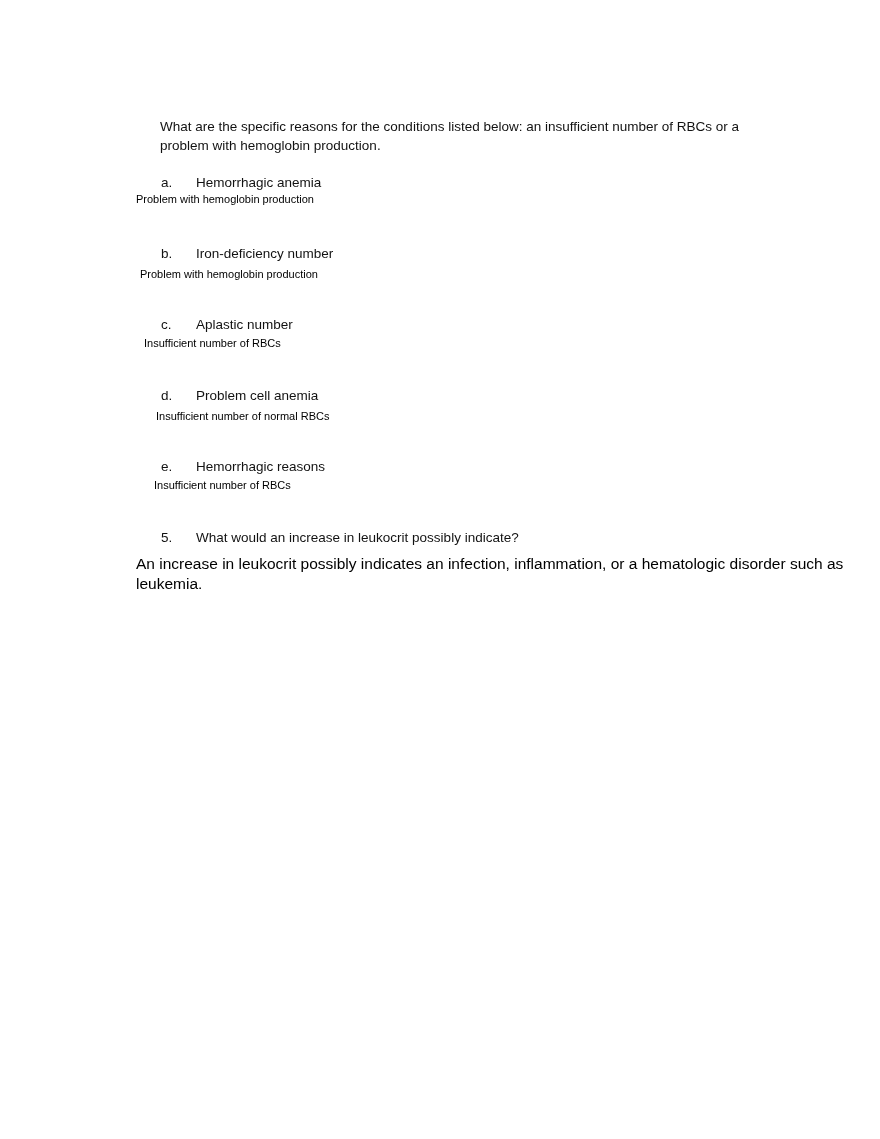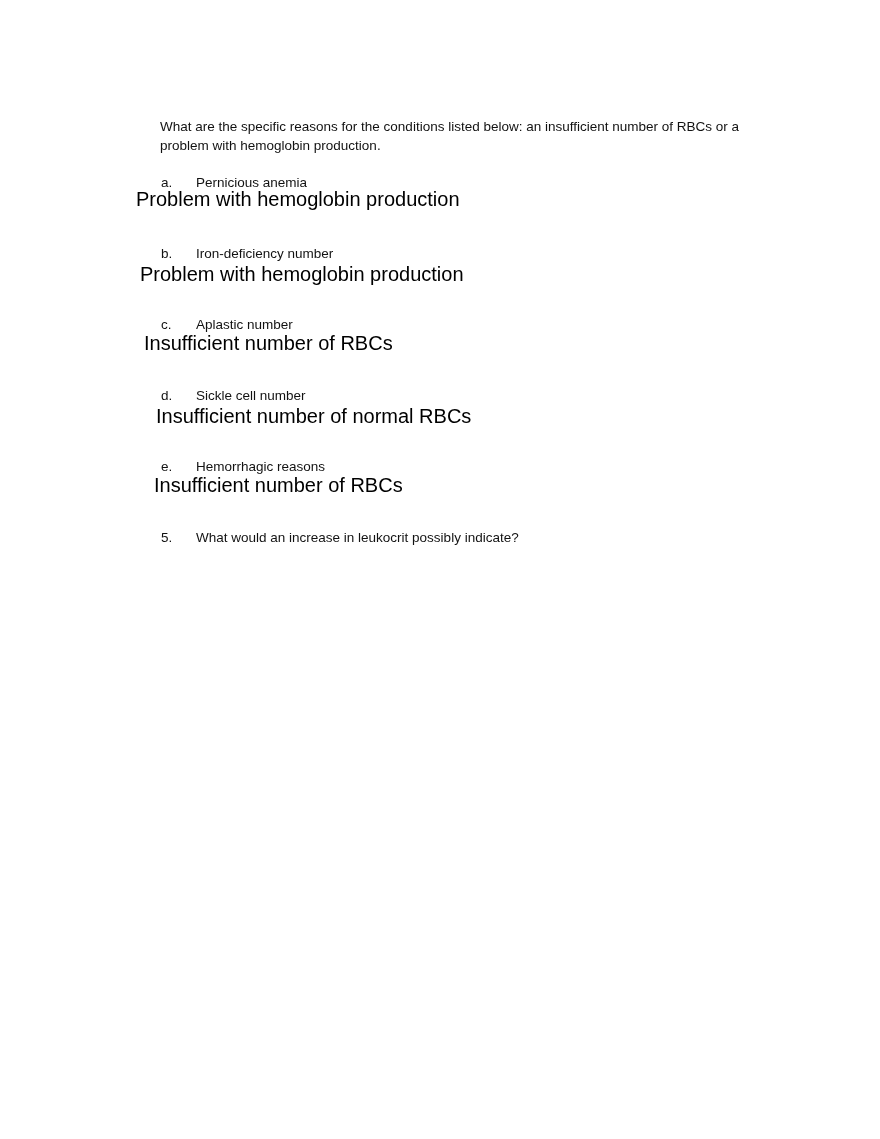--- a/index.html
+++ b/index.html
@@ -26,21 +26,21 @@
     position: absolute;
     display: flex;
     font-size: 13.5px;
     line-height: 17px;
     color: #121212;
     white-space: nowrap;
   }
   .q-label { flex: 0 0 27px; width: 27px; }
   .ans {
     position: absolute;
-    font-size: 20px;
+    font-size: 11px;
     line-height: 20px;
     color: #000000;
     white-space: nowrap;
     text-align: center;
   }
   .ans-long {
     position: absolute;
     font-size: 15.5px;
     line-height: 20px;
     color: #000000;
@@ -62,46 +62,47 @@
 </style>
 </head>
 <body>
 
 <div class="page">
 
   <div class="intro">What are the specific reasons for the conditions listed below: an insufficient number of RBCs or a problem with hemoglobin production.</div>
 
   <div class="q-row row-a">
     <span class="q-label">a.</span>
-    <span>Pernicious anemia</span>
+    <span>Hemorrhagic anemia</span>
   </div>
   <div class="ans ans-a">Problem with hemoglobin production</div>
 
   <div class="q-row row-b">
     <span class="q-label">b.</span>
     <span>Iron-deficiency number</span>
   </div>
   <div class="ans ans-b">Problem with hemoglobin production</div>
 
   <div class="q-row row-c">
     <span class="q-label">c.</span>
     <span>Aplastic number</span>
   </div>
   <div class="ans ans-c">Insufficient number of RBCs</div>
 
   <div class="q-row row-d">
     <span class="q-label">d.</span>
-    <span>Sickle cell number</span>
+    <span>Problem cell anemia</span>
   </div>
   <div class="ans ans-d">Insufficient number of normal RBCs</div>
 
   <div class="q-row row-e">
     <span class="q-label">e.</span>
     <span>Hemorrhagic reasons</span>
   </div>
   <div class="ans ans-e">Insufficient number of RBCs</div>
 
   <div class="q-row row-5">
     <span class="q-label">5.</span>
     <span>What would an increase in leukocrit possibly indicate?</span>
   </div>
+  <div class="ans-long ans-5">An increase in leukocrit possibly indicates an infection, inflammation, or a hematologic disorder such as leukemia.</div>
 
 </div>
 
 </body></html>

